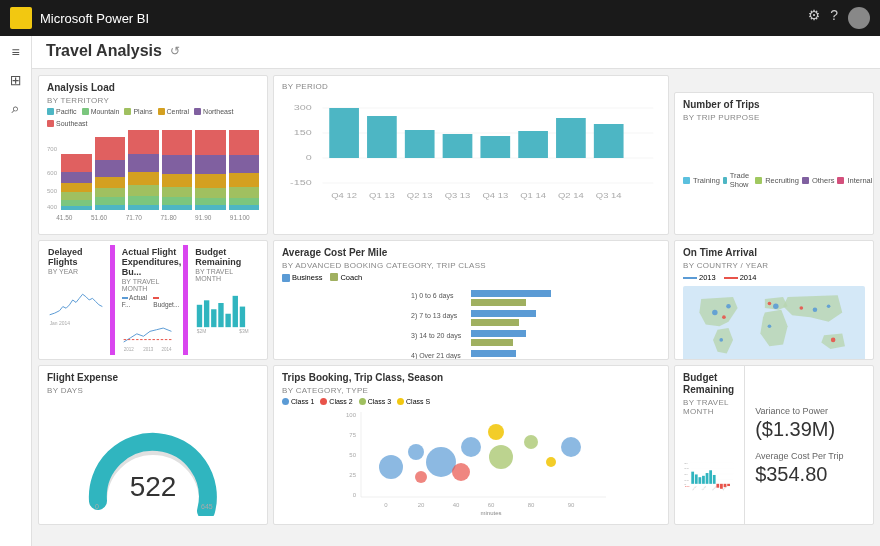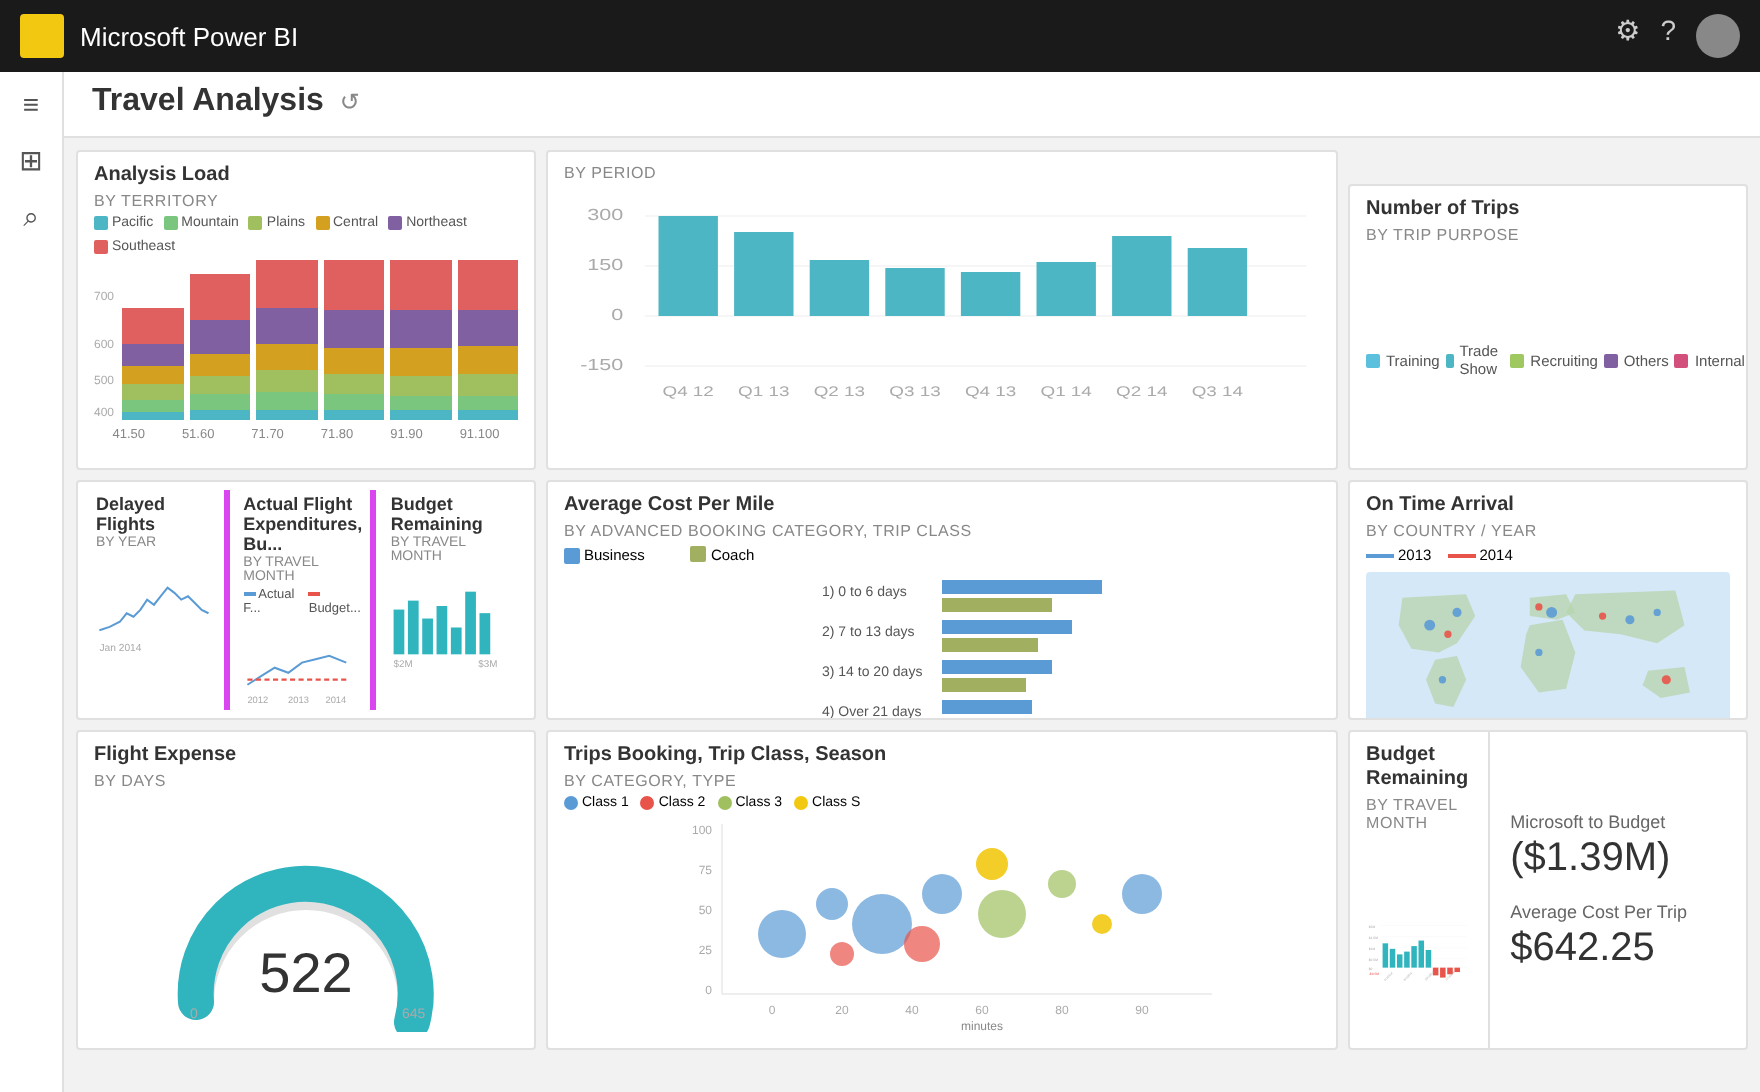--- a/index.html
+++ b/index.html
@@ -196,21 +196,21 @@
     }
 
     
     .card-row2-inner {
       display: grid;
       grid-template-columns: 1fr 1fr 1fr;
       gap: 3px;
       height: 100%;
     }
     .mini-card {
-      border-right: 3px solid #d946ef;
+      border-right: 5px solid #d946ef;
       padding: 3px 4px;
       overflow: hidden;
     }
     .mini-card:last-child { border-right: none; }
     .mini-title {
       font-size: 9px;
       font-weight: 600;
       color: #333;
       line-height: 1.1;
     }
@@ -518,21 +518,21 @@
       </div>
 
       <div class="card card-avgcost">
         <div class="card-title">Average Cost Per Mile</div>
         <div class="card-subtitle">BY ADVANCED BOOKING CATEGORY, TRIP CLASS</div>
         <div style="display:flex;gap:8px;margin-bottom:4px;font-size:7.5px;">
           <span style="display:flex;align-items:center;gap:2px;">
               <span style="display:inline-block;width:8px;height:8px;background:#5b9bd5;border-radius:1px;"></span>
               <span>Business</span>
             </span>
-          <span style="display:flex;gap:2px;margin-left:15px;">
+          <span style="display:flex;gap:2px;">
               <span style="display:inline-block;width:8px;height:8px;background:#a0b060;border-radius:1px;"></span>
               <span>Coach</span>
             </span>
         </div>
         <svg width="100%" height="90" viewBox="0 0 280 90">
 
           <text x="80" y="12" font-size="7" fill="#555">1) 0 to 6 days</text>
           <rect x="140" y="4" width="80" height="7" fill="#5b9bd5"></rect>
           <rect x="140" y="13" width="55" height="7" fill="#a0b060"></rect>
 
@@ -696,25 +696,25 @@
 
             <text x="35" y="108" font-size="5" fill="#aaa" transform="rotate(-45,35,108)">6/1/2014</text>
             <text x="70" y="108" font-size="5" fill="#aaa" transform="rotate(-45,70,108)">8/1/2014</text>
             <text x="108" y="108" font-size="5" fill="#aaa" transform="rotate(-45,108,108)">10/1/2014</text>
             <text x="145" y="108" font-size="5" fill="#aaa" transform="rotate(-45,145,108)">11/1/2014</text>
           </svg>
         </div>
 
         <div style="width:130px; border-left:1px solid #e0e0e0; padding:14px 10px; display:flex; flex-direction:column; justify-content:center; gap:12px;">
           <div>
-            <div style="font-size:9px; color:#666; margin-bottom:3px;">Microsoft to Budget</div>
+            <div style="font-size:9px; color:#666; margin-bottom:3px;">Variance to Power</div>
             <div style="font-size:20px; font-weight:300; color:#333; line-height:1;">($1.39M)</div>
           </div>
           <div>
             <div style="font-size:9px; color:#666; margin-bottom:3px;">Average Cost Per Trip</div>
-            <div style="font-size:20px; font-weight:300; color:#333; line-height:1;">$642.25</div>
+            <div style="font-size:20px; font-weight:300; color:#333; line-height:1;">$354.80</div>
           </div>
         </div>
       </div>
 
     </div>
   </div>
 </div>
 
 </body></html>

